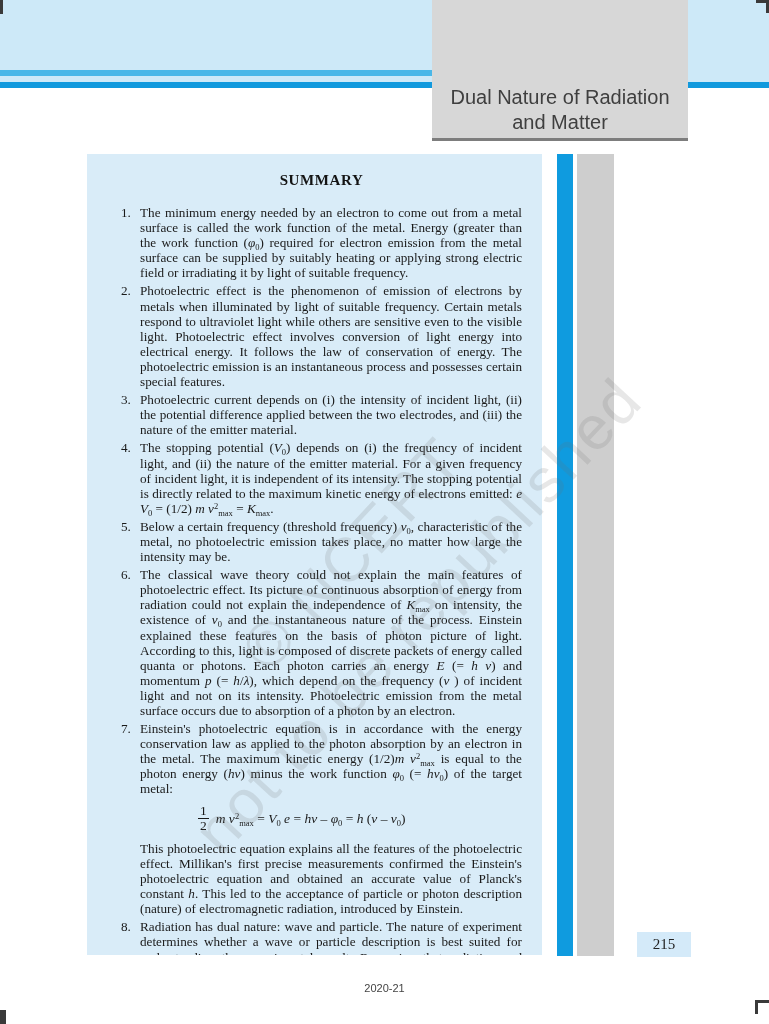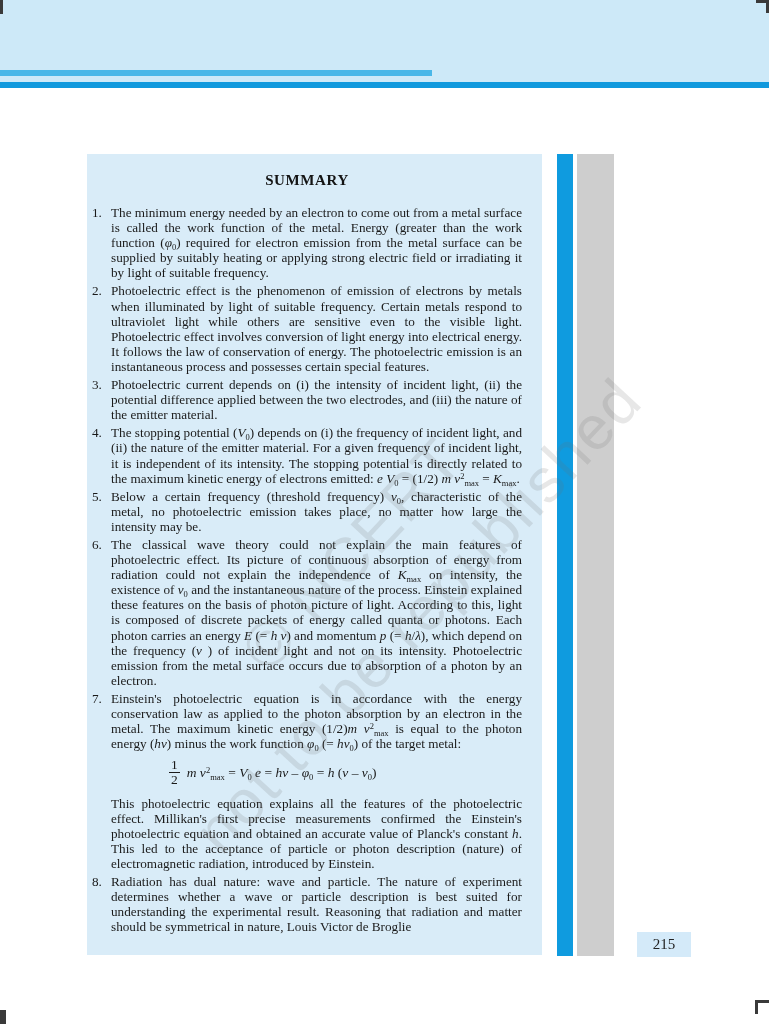--- a/index.html
+++ b/index.html
@@ -18,21 +18,21 @@
 
   
   .crop{position:absolute;z-index:6;}
   .crop-tl{left:0;top:0;width:3px;height:14px;background:#3a3a3a;}
   .crop-tr{right:0;top:0;width:13px;height:13px;border-top:3px solid #3a3a3a;border-right:3px solid #3a3a3a;box-sizing:border-box;}
   .crop-bl{left:0;bottom:0;width:6px;height:14px;background:#3a3a3a;}
   .crop-br{right:0;bottom:10px;width:14px;height:14px;border-left:3px solid #3a3a3a;border-top:3px solid #3a3a3a;box-sizing:border-box;}
 
   
   .content-box{position:absolute;left:87px;top:154px;width:455px;height:801px;background:#d9ecf8;
-               box-sizing:border-box;padding:10px 20px 8px 5px;overflow:hidden;z-index:1;}
+               box-sizing:border-box;padding:10px 20px 8px 34px;overflow:hidden;z-index:1;}
   .summary-heading{font-size:15px;font-weight:bold;text-align:center;letter-spacing:0.6px;
                    color:#141414;margin:8px 0 16px 0;}
   .item{display:flex;margin-bottom:3px;color:#1a1a1a;}
   .inum{flex:none;width:19px;font-size:13.2px;line-height:15.1px;}
   .ibody{flex:1;font-size:13.2px;line-height:15.1px;}
   .ipara{text-align:justify;}
   sub,sup{font-size:8.5px;line-height:0;}
   sub{vertical-align:-3px;}
   sup{vertical-align:4.5px;}
   .eq{display:flex;align-items:center;margin:7px 0 8px 58px;font-size:13.5px;}
@@ -59,20 +59,24 @@
 </style>
 </head>
 <body>
 
 <div class="page">
 
   <div class="band"></div>
   <div class="stripe-med"></div>
   <div class="stripe-dark"></div>
 
+  <div class="title-box">
+    <div class="tl">Dual Nature of Radiation</div>
+    <div class="tl">and Matter</div>
+  </div>
 
   <div class="crop crop-tl"></div>
   <div class="crop crop-tr"></div>
   <div class="crop crop-bl"></div>
   <div class="crop crop-br"></div>
 
   <div class="content-box">
     <div class="summary-heading">SUMMARY</div>
     <div>
         <div class="item">
@@ -138,14 +142,15 @@
   <div class="vstripe-gray"></div>
 
   <div class="watermark">
     <div>© NCERT</div>
     <div>not to be republished</div>
   </div>
 
   <div class="pagenum-box">
     <span>215</span>
   </div>
+  <div class="footer">2020-21</div>
 
 </div>
 
 </body></html>

